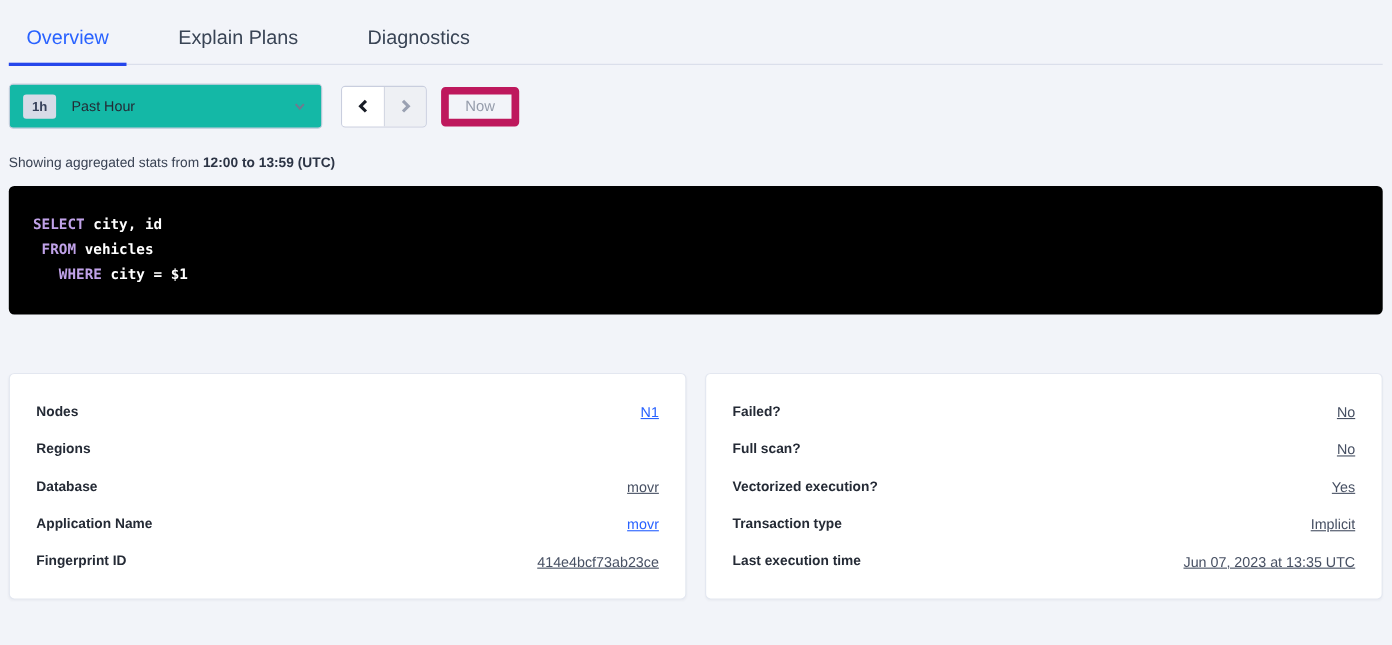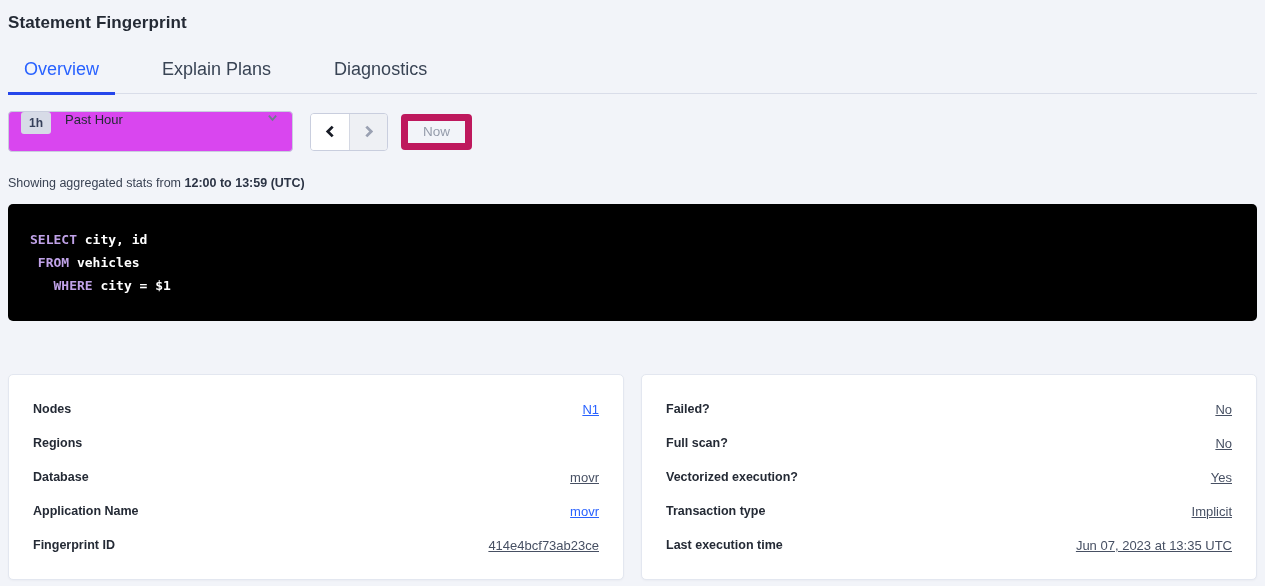--- a/index.html
+++ b/index.html
@@ -44,25 +44,25 @@
 
   
   .toolbar {
     margin-top: 17px;
     display: flex;
     align-items: center;
   }
   .time-dropdown {
     width: 285px;
     height: 41px;
-    background: #d946ef;
+    background: #14b8a6;
     border: 1px solid #c9cede;
     border-radius: 4px;
     display: flex;
-    align-items: flex-start;
+    align-items: center;
     padding: 0 14px 0 12px;
     cursor: pointer;
   }
   .interval-badge {
     background: #d7dbe7;
     color: #36405a;
     font-size: 12px;
     font-weight: 700;
     padding: 4px 8px;
     border-radius: 3px;
@@ -166,21 +166,20 @@
     text-align: right;
     text-decoration: underline;
   }
   .detail-value.link { color: #2962ff; cursor: pointer; }
 </style>
 </head>
 <body>
 
 <div class="page">
 
-  <h1 class="page-title">Statement Fingerprint</h1>
 
   <div class="tabs">
     <div class="tab active">Overview</div>
     <div class="tab">Explain Plans</div>
     <div class="tab">Diagnostics</div>
   </div>
 
   <div class="toolbar">
     <div class="time-dropdown">
       <span class="interval-badge">1h</span>

